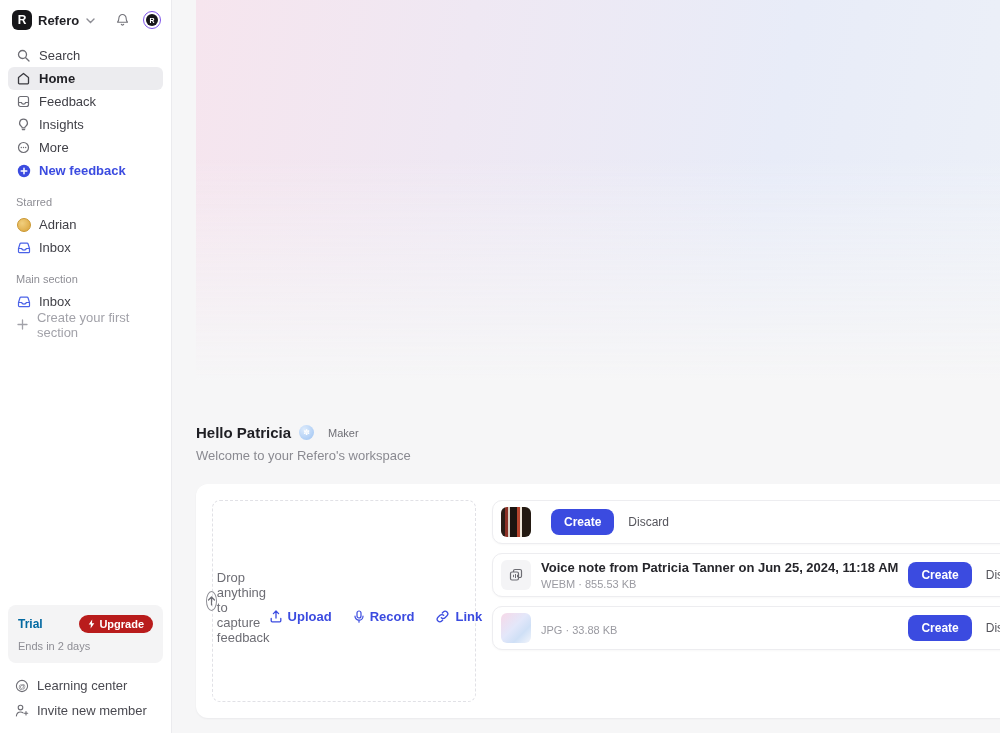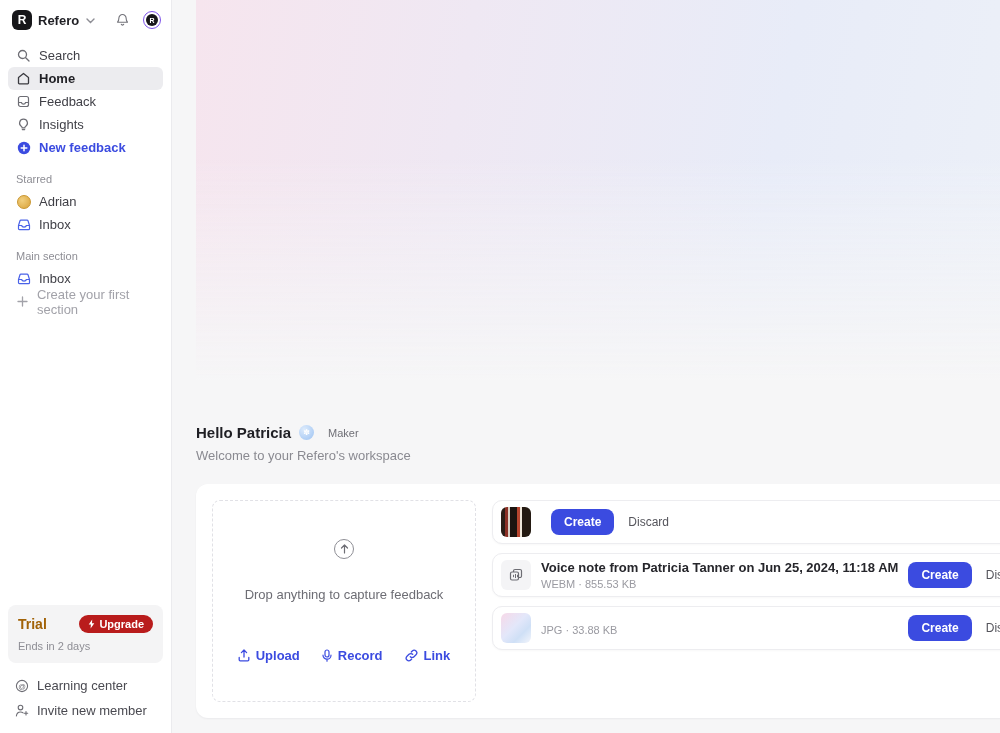--- a/index.html
+++ b/index.html
@@ -28,21 +28,21 @@
   .nav-item.accent { color:#3b4be0; font-weight:bold; }
   .nav-ic { width:15px; display:flex; justify-content:center; color:#6d6d74; }
   .nav-item.accent .nav-ic { color:#3b4be0; }
   .sec-label { font-size:11px; color:#8e8e95; padding:0 8px; margin:14px 0 5px; }
   .dot-av { width:14px; height:14px; border-radius:50%;
             background:radial-gradient(circle at 35% 35%, #f1cf7e, #d9a239); border:1px solid #c9962f; }
   .ghost { color:#a2a2a9; }
   .side-spacer { flex:1; }
   .trial-card { background:#f4f4f5; border-radius:8px; padding:10px 10px 11px; margin-bottom:10px; }
   .trial-top { display:flex; align-items:center; justify-content:space-between; }
-  .trial-title { font-size:14px; font-weight:bold; color:#a16207; }
+  .trial-title { font-size:12px; font-weight:bold; color:#0369a1; }
   .upgrade-btn { background:#b91c1c; color:#fff; border:none; border-radius:999px; font-size:11px;
                  font-weight:bold; padding:3px 9px; display:flex; align-items:center; gap:4px; cursor:pointer;
                  font-family:inherit; }
   .trial-sub { font-size:11px; color:#8e8e95; margin-top:7px; }
   .foot-item { display:flex; align-items:center; gap:8px; height:25px; padding:0 6px; color:#4a4a51; cursor:pointer; }
 
   
   .main { flex:1; position:relative; padding:0 24px; }
   .hero-bg { position:absolute; left:0; top:0; right:0; height:400px; pointer-events:none;
              background:linear-gradient(to bottom, rgba(246,246,247,0) 40%, #f6f6f7 95%),
@@ -52,21 +52,21 @@
   .greet { font-size:15px; font-weight:bold; color:#1f1f24; }
   .greet-badge { width:15px; height:15px; border-radius:50%;
                  background:radial-gradient(circle at 35% 30%, #ddebfc, #9cc2f2); color:#fff; font-size:8px;
                  display:flex; align-items:center; justify-content:center; }
   .role { font-size:11px; color:#6f6f76; margin-left:6px; }
   .subtitle { font-size:13px; color:#8a8a91; margin-top:7px; }
 
   .hero-card { margin-top:21px; background:#fff; border-radius:12px; padding:16px;
                box-shadow:0 1px 2px rgba(20,20,30,.05); display:flex; gap:16px; height:234px; }
   .dropzone { width:264px; min-width:264px; border:1px dashed #e1e1e6; border-radius:8px;
-              display:flex; flex-direction:column; align-items:center; justify-content:center; gap:16px; }
+              display:flex; flex-direction:row; align-items:center; justify-content:center; gap:0; }
   .dz-icon { width:20px; height:20px; border-radius:50%; border:1.2px solid #8e8e95; color:#6d6d74;
              display:flex; align-items:center; justify-content:center; font-size:11px; }
   .dz-text { color:#6d6d74; font-size:13px; margin-top:12px; }
   .dz-actions { display:flex; gap:22px; margin-top:30px; }
   .dz-action { display:flex; align-items:center; gap:6px; color:#3b4be0; font-size:13px; font-weight:bold; cursor:pointer; }
   .items-col { flex:1; display:flex; flex-direction:column; gap:9px; }
   .feed-item { border:1px solid #ededf0; box-shadow:0 1px 2px rgba(20,20,30,.03); border-radius:10px;
                display:flex; align-items:center; padding:6px 12px 6px 8px; height:44px; background:#fff; }
   .thumb { width:30px; height:30px; border-radius:6px; margin-right:10px; flex:none; }
   .thumb.t1 { background:linear-gradient(90deg,#2a1d16 0 14%,#8a2f25 14% 24%,#d8cfc4 24% 31%,
@@ -132,20 +132,31 @@
       <span>Feedback</span>
     </div>
     <div class="nav-item">
       <span class="nav-ic">
         <svg width="13" height="13" viewBox="0 0 13 13">
             <path d="M6.5 1.2a3.9 3.9 0 0 0-2.1 7.2c.5.3.8.8.8 1.4h2.6c0-.6.3-1.1.8-1.4a3.9 3.9 0 0 0-2.1-7.2z" fill="none" stroke="#6d6d74" stroke-width="1.2"></path>
             <path d="M5.3 11.6h2.4" stroke="#6d6d74" stroke-width="1.2" stroke-linecap="round"></path>
           </svg>
       </span>
       <span>Insights</span>
+    </div>
+    <div class="nav-item">
+      <span class="nav-ic">
+        <svg width="13" height="13" viewBox="0 0 13 13">
+            <circle cx="6.5" cy="6.5" r="5" fill="none" stroke="#6d6d74" stroke-width="1.2"></circle>
+            <circle cx="4.3" cy="6.5" r=".7" fill="#6d6d74"></circle>
+            <circle cx="6.5" cy="6.5" r=".7" fill="#6d6d74"></circle>
+            <circle cx="8.7" cy="6.5" r=".7" fill="#6d6d74"></circle>
+          </svg>
+      </span>
+      <span>More</span>
     </div>
     <div class="nav-item accent">
       <span class="nav-ic">
         <svg width="14" height="14" viewBox="0 0 14 14">
             <circle cx="7" cy="7" r="6.2" fill="#3b4be0"></circle>
             <path d="M7 4.2v5.6M4.2 7h5.6" stroke="#fff" stroke-width="1.5" stroke-linecap="round"></path>
           </svg>
       </span>
       <span>New feedback</span>
     </div>

